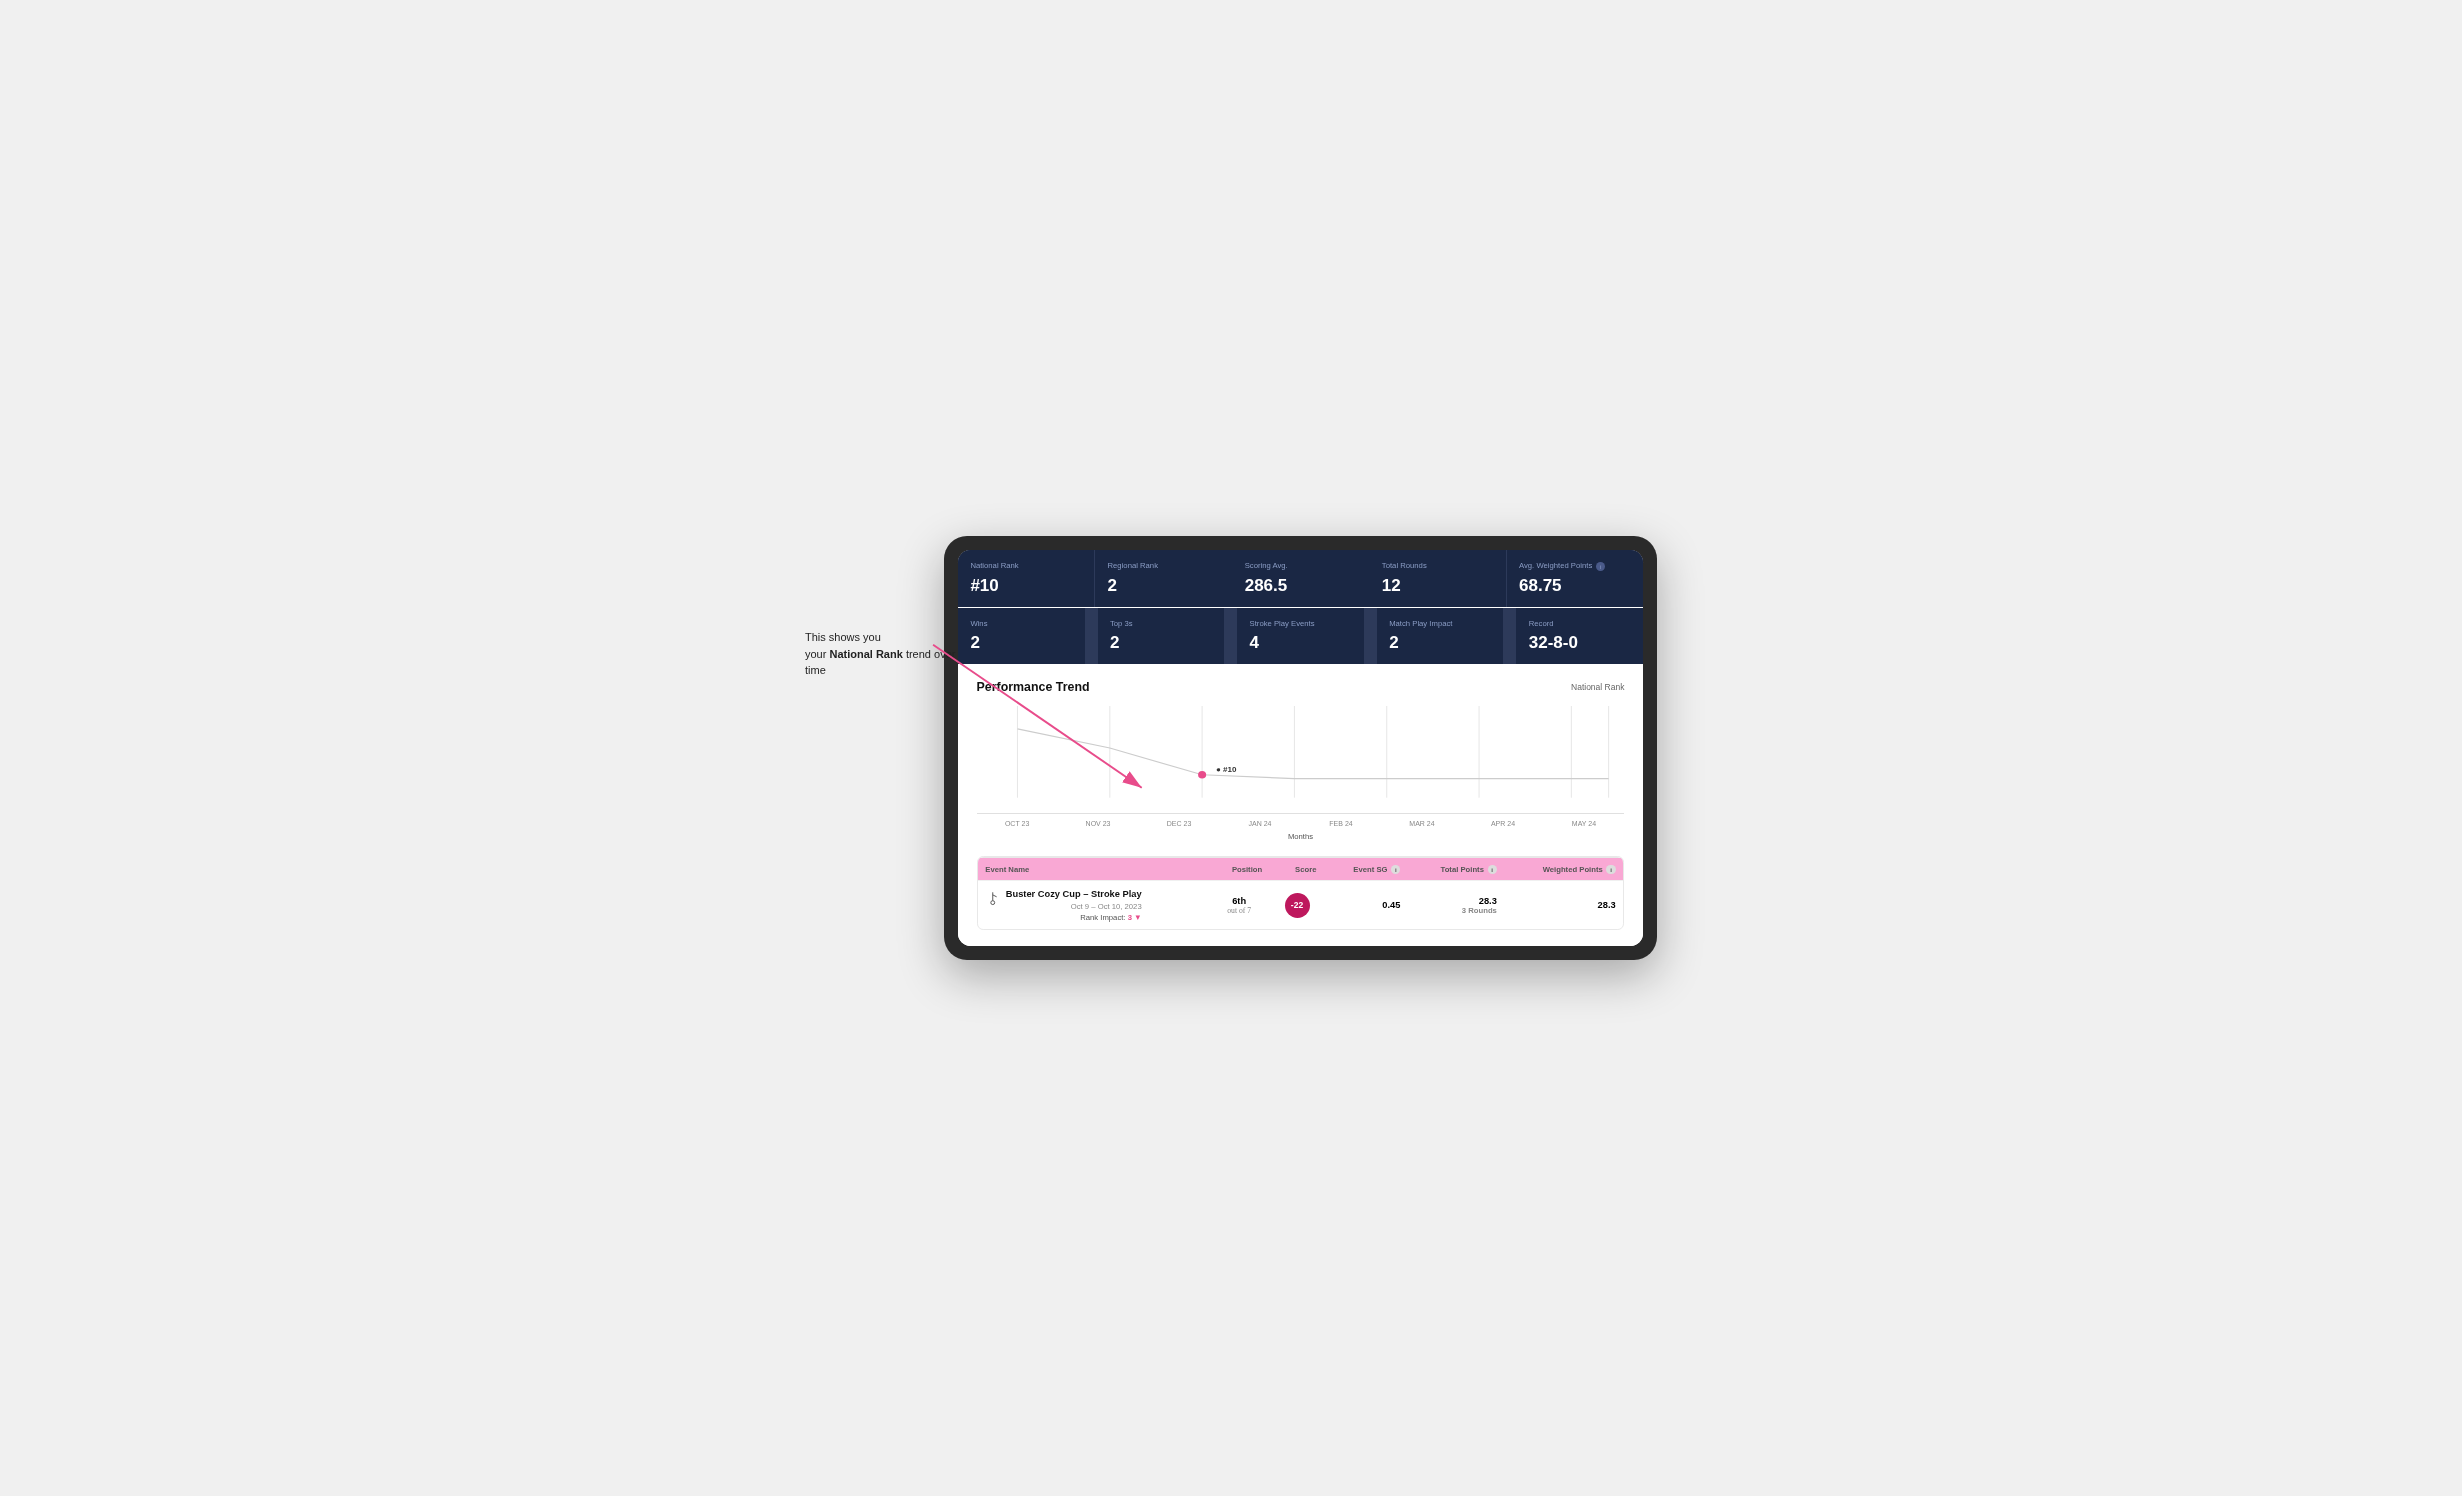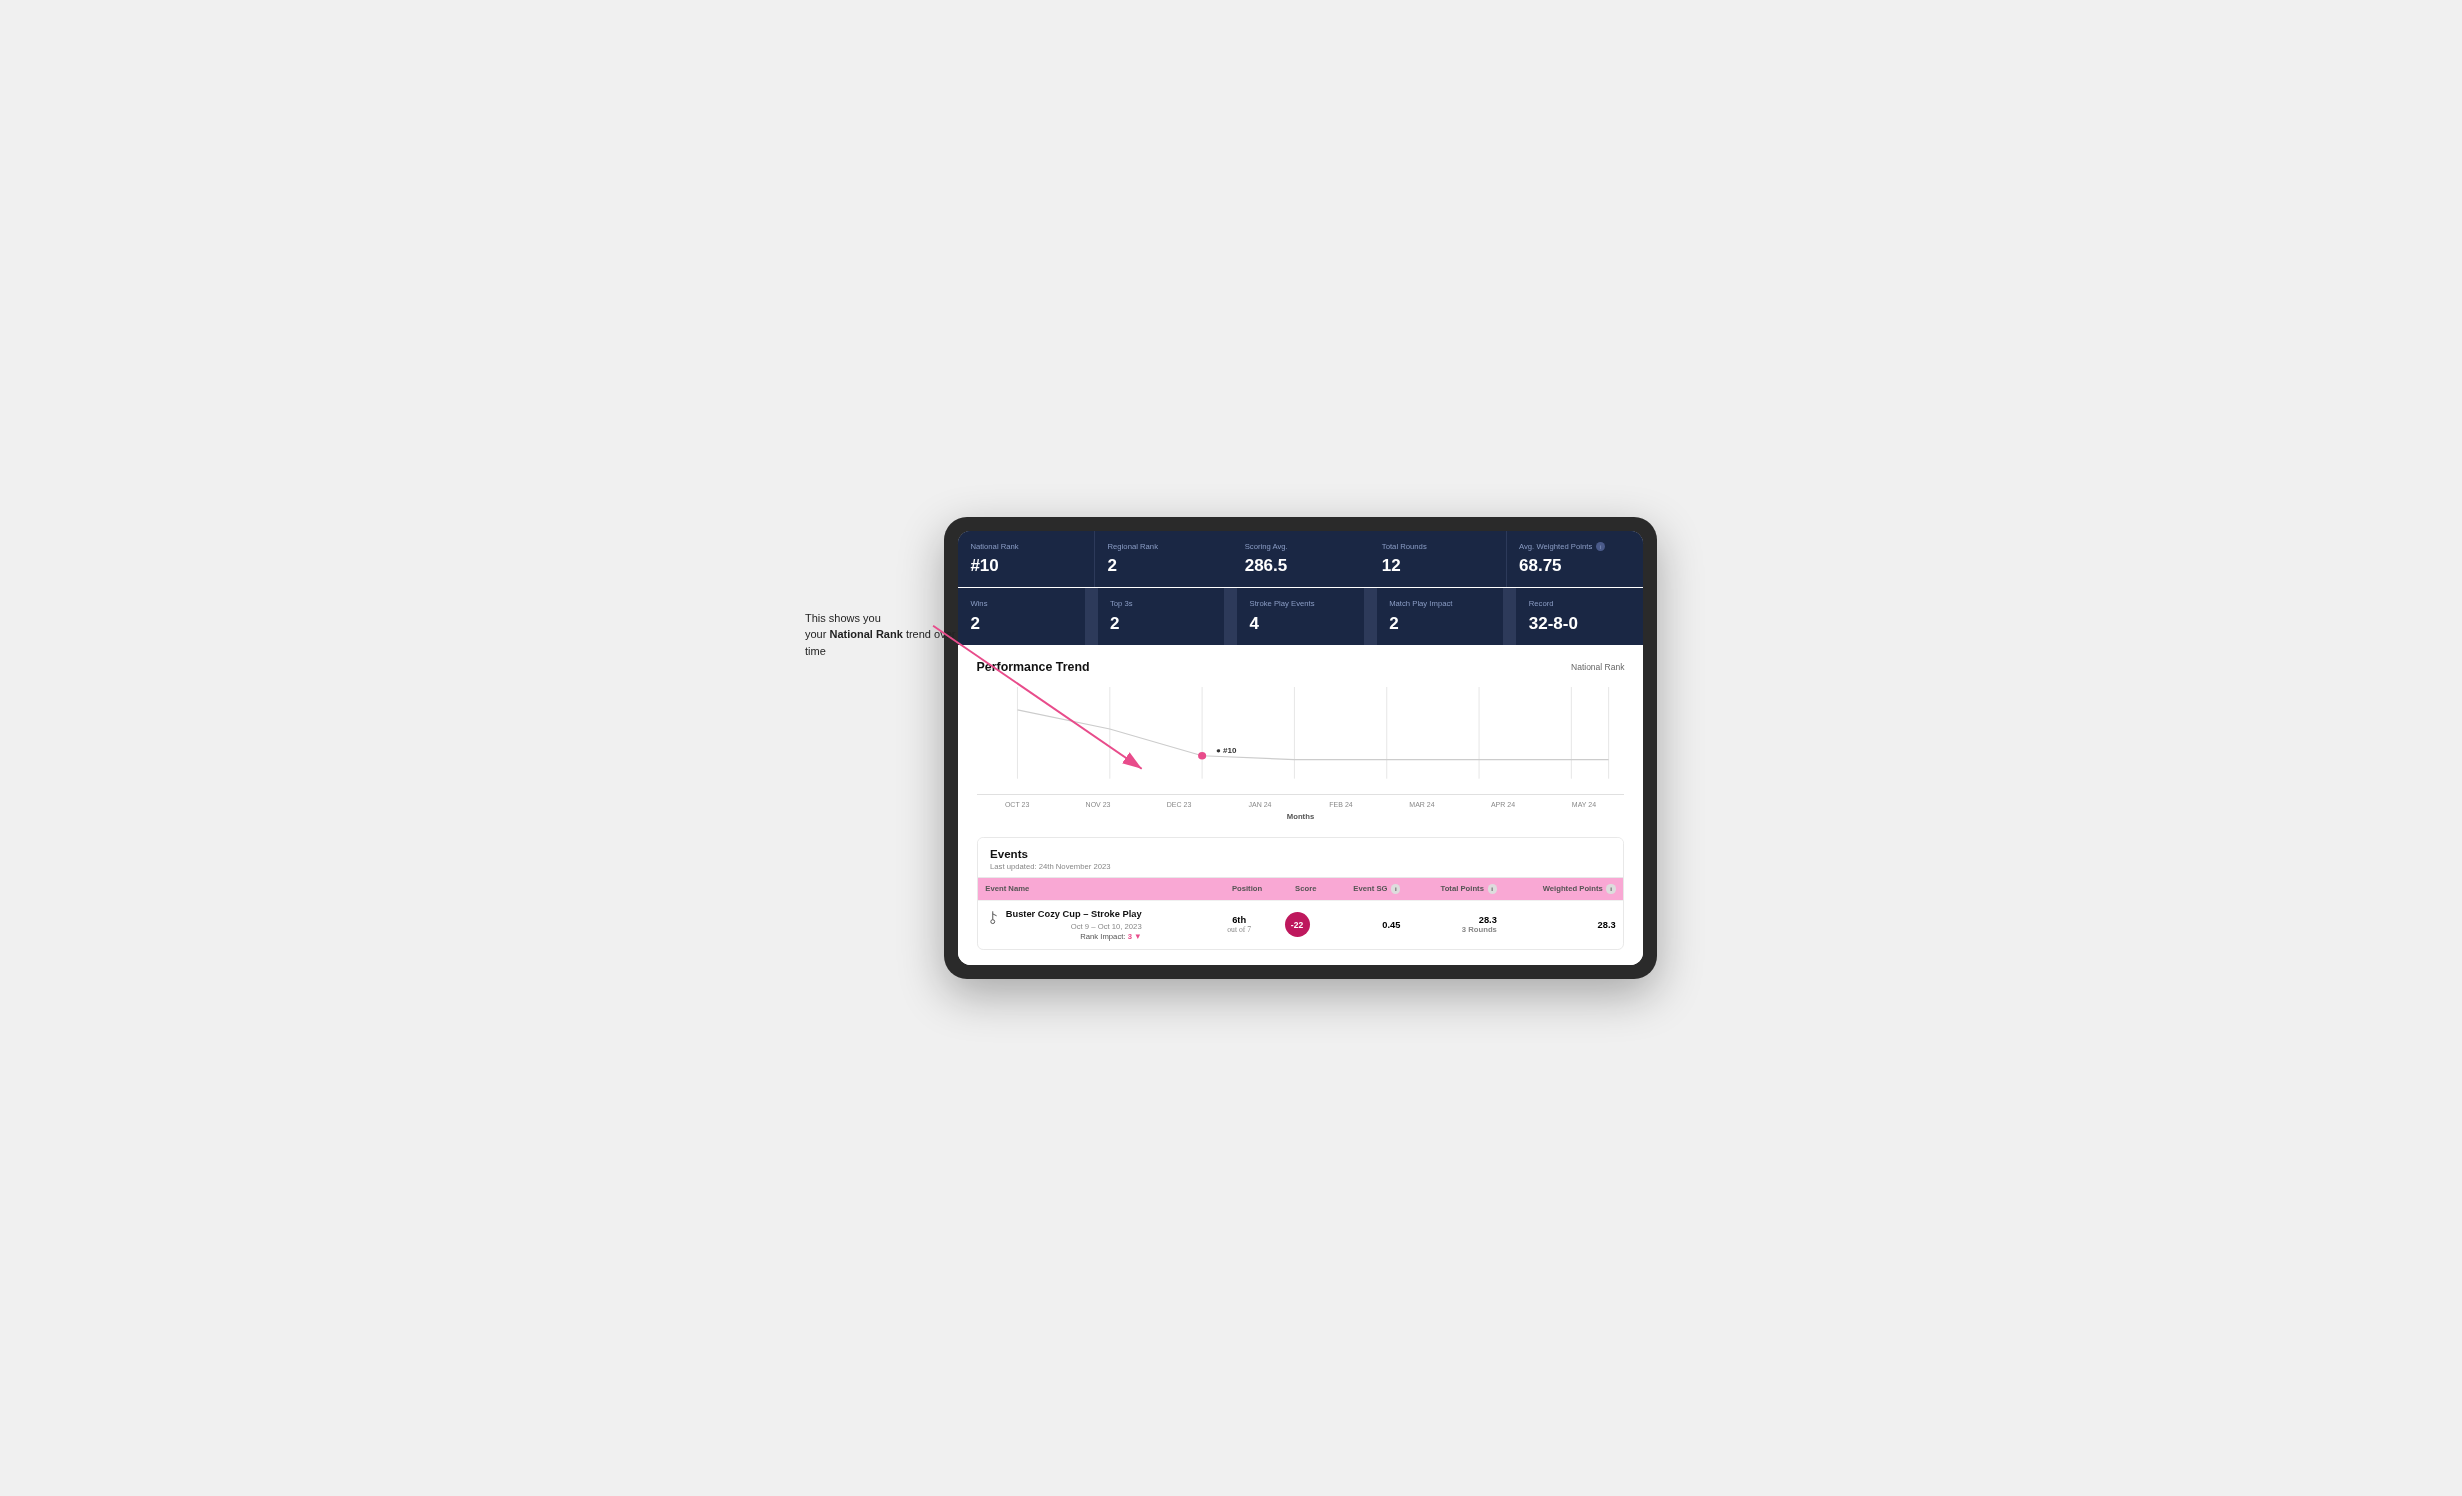--- a/index.html
+++ b/index.html
@@ -136,21 +136,21 @@
       font-size: 7px;
       color: #888;
       text-align: center;
       flex: 1;
     }
     .chart-x-title {
       text-align: center;
       font-size: 7.7px;
       color: #555;
       margin-top: 1.5px;
-      font-weight: 700;
+      font-weight: 400;
     }
     
     .events-section {
       margin-top: 15.5px;
       border: 0.8px solid #e8e8e8;
       border-radius: 6.2px;
       overflow: hidden;
     }
     .events-header {
       padding: 9.3px 12.4px 6.2px;
@@ -372,24 +372,20 @@
           <span class="chart-x-label">DEC 23</span>
           <span class="chart-x-label">JAN 24</span>
           <span class="chart-x-label">FEB 24</span>
           <span class="chart-x-label">MAR 24</span>
           <span class="chart-x-label">APR 24</span>
           <span class="chart-x-label">MAY 24</span>
         </div>
         <div class="chart-x-title">Months</div>
 
         <div class="events-section">
-          <div class="events-header">
-            <div class="events-title">Events</div>
-            <div class="events-updated">Last updated: 24th November 2023</div>
-          </div>
           <table class="events-table">
             <thead>
               <tr>
                 <th>Event Name</th>
                 <th class="right">Position</th>
                 <th class="right">Score</th>
                 <th class="right">
                   <span>Event SG</span>
                   <span class="stat-info" style="background:#ddd;color:#555;">i</span>
                 </th>

